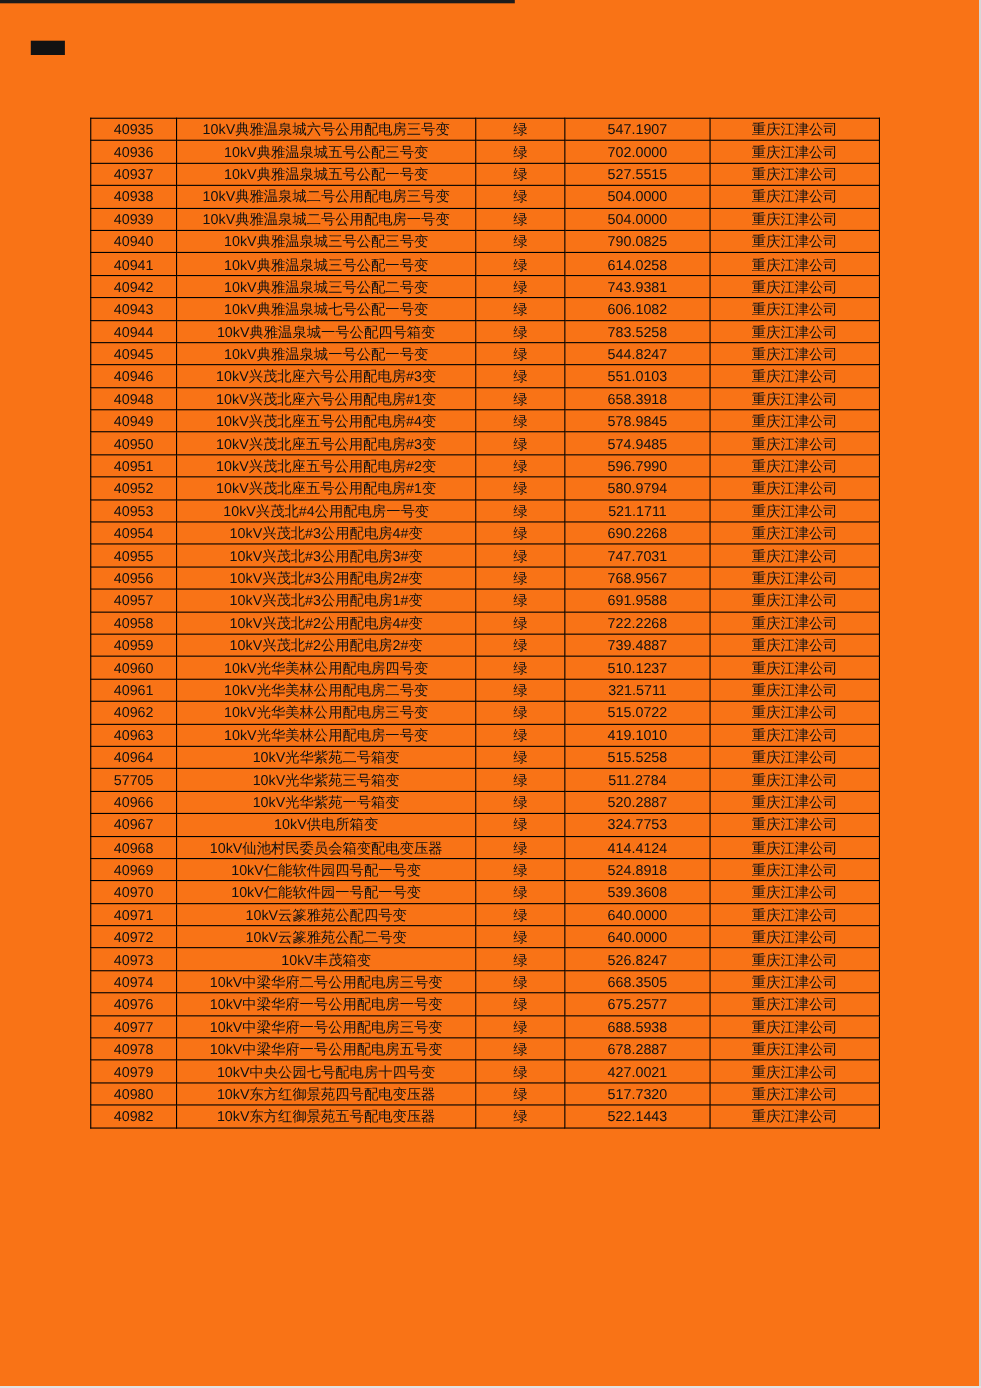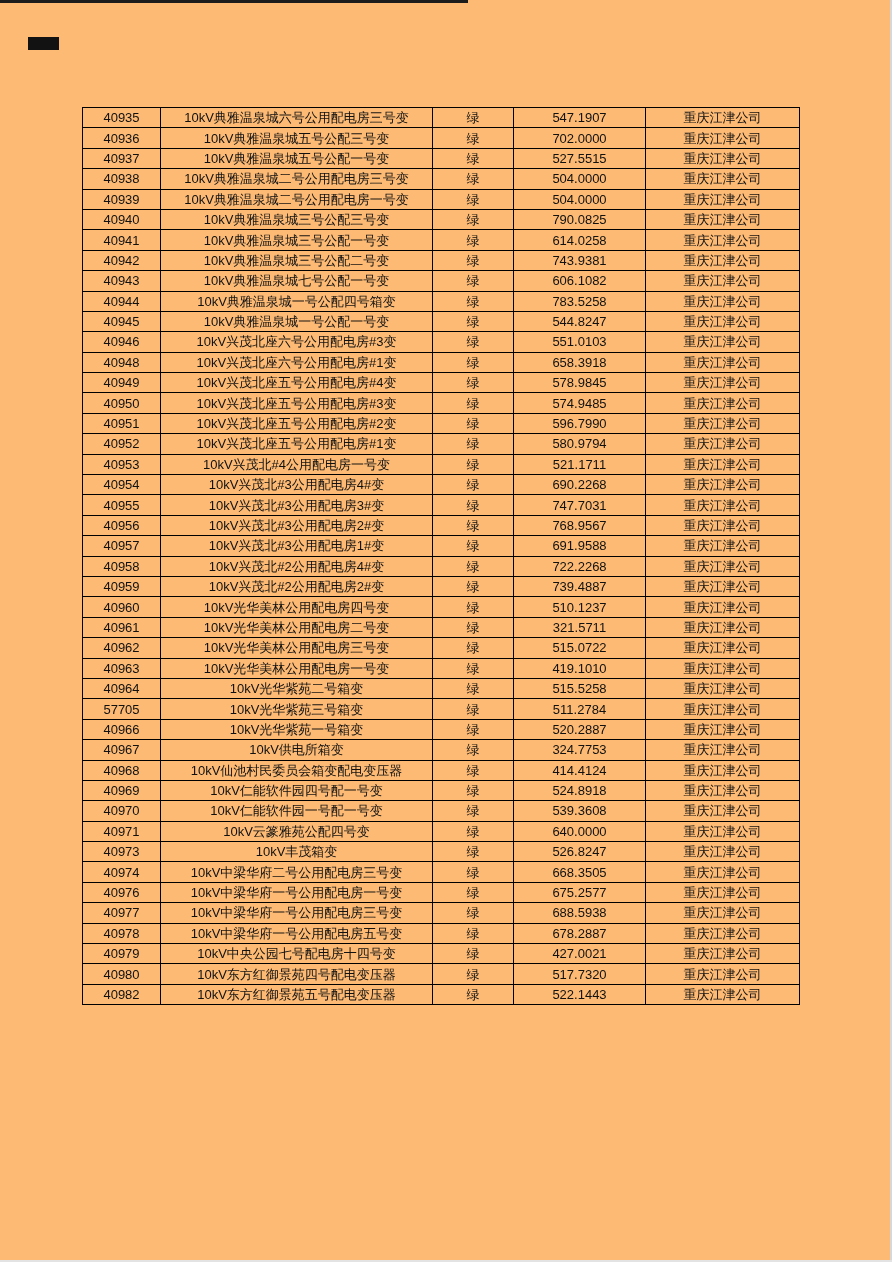--- a/index.html
+++ b/index.html
@@ -4,21 +4,21 @@
 <style>
   * { box-sizing: border-box; }
   html, body { margin: 0; padding: 0; }
   body {
     width: 892px; height: 1262px;
     background: #ffffff;
     font-family: "Liberation Sans", "DejaVu Sans", sans-serif;
     position: relative;
     overflow: hidden;
   }
-  .page { position: absolute; inset: 0; background: #fdba74; }
+  .page { position: absolute; inset: 0; background: #f97316; }
 
   
   .artifact-topline { position: absolute; top: 0; left: 0; width: 468px; height: 3px; background: #1c1c1c; }
   .artifact-blob { position: absolute; top: 37px; left: 28px; width: 31px; height: 13px; background: #121212; }
   .edge-right { position: absolute; top: 0; right: 0; width: 2px; height: 100%; background: #d7d7d7; }
   .edge-bottom { position: absolute; bottom: 0; left: 0; width: 100%; height: 2px; background: #e3e3e3; }
 
   table.data {
     position: absolute; left: 82px; top: 107px;
     width: 717px;
@@ -307,20 +307,27 @@
           <td>重庆江津公司</td>
         </tr>
         <tr>
           <td>40971</td>
           <td>10kV云篆雅苑公配四号变</td>
           <td>绿</td>
           <td>640.0000</td>
           <td>重庆江津公司</td>
         </tr>
         <tr>
+          <td>40972</td>
+          <td>10kV云篆雅苑公配二号变</td>
+          <td>绿</td>
+          <td>640.0000</td>
+          <td>重庆江津公司</td>
+        </tr>
+        <tr>
           <td>40973</td>
           <td>10kV丰茂箱变</td>
           <td>绿</td>
           <td>526.8247</td>
           <td>重庆江津公司</td>
         </tr>
         <tr>
           <td>40974</td>
           <td>10kV中梁华府二号公用配电房三号变</td>
           <td>绿</td>

